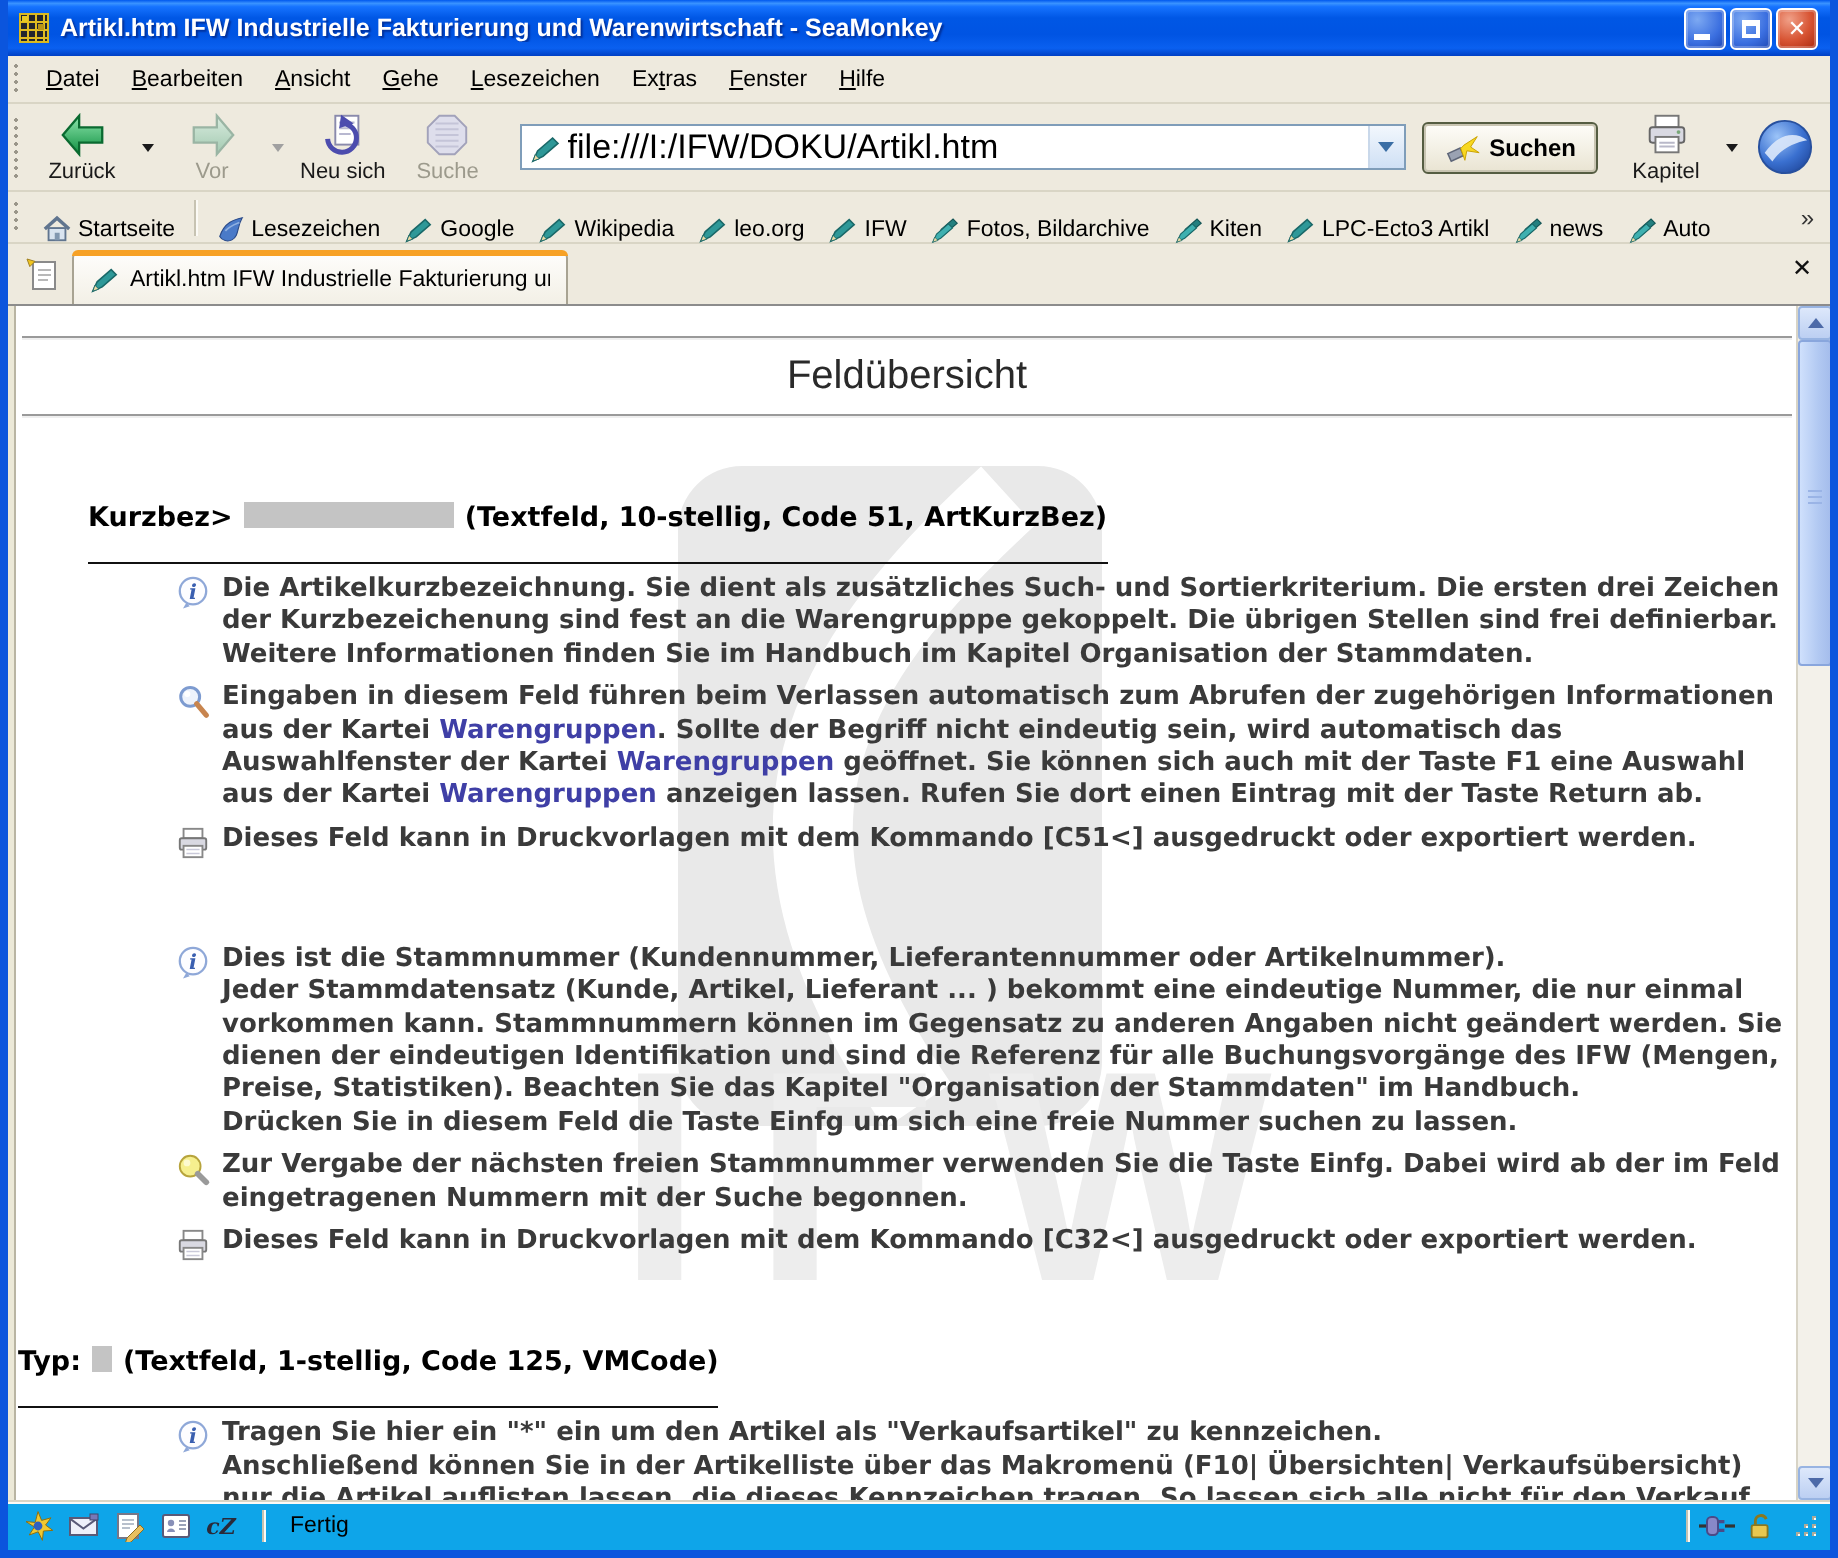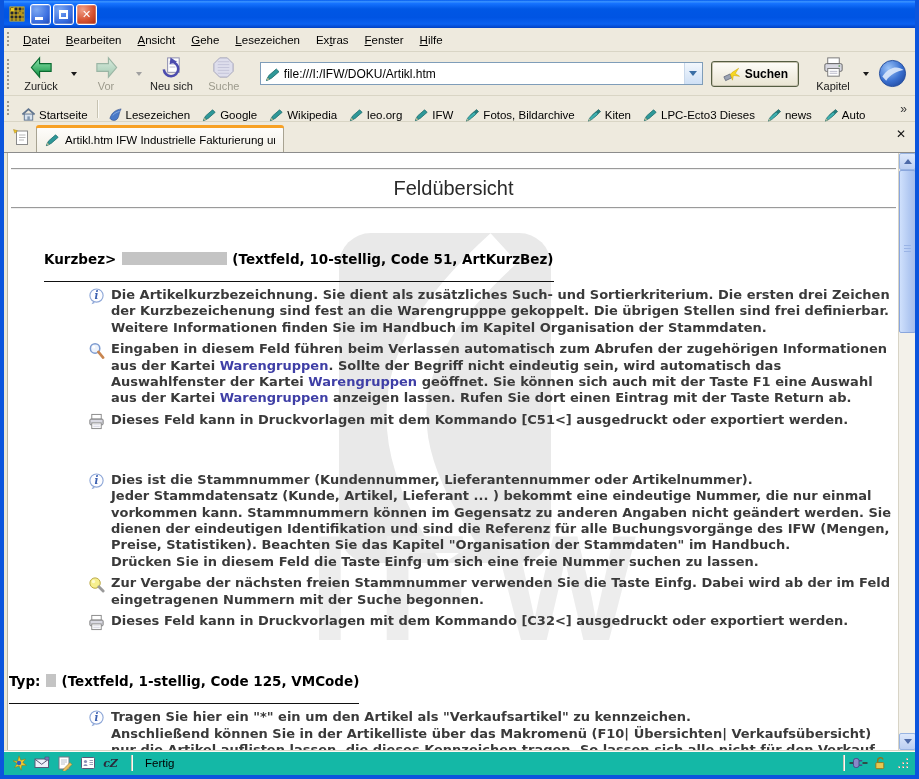--- a/index.html
+++ b/index.html
@@ -37,21 +37,21 @@
   .navbtn .nicon{height:23px;display:inline-flex;align-items:center;}
   .nlabel{font-size:11px;color:#1a1a1a;white-space:nowrap;}
   .navbtn.disabled .nlabel{color:#9c9a8c;}
   .ddbtn{width:13px;height:40px;display:inline-flex;align-items:center;justify-content:center;}
   .dd{width:0;height:0;border-left:3.5px solid transparent;border-right:3.5px solid transparent;border-top:4px solid #1a1a1a;}
   .dd.gray{border-top-color:#a0a0a0;}
   .urlbar{flex:1;height:23px;margin:0 8px 0 10px;background:#fff;border:1px solid #7f9db9;
     display:flex;align-items:center;padding-left:4px;}
   .favicon{width:16px;height:16px;flex:none;display:inline-flex;}
   .urlinput{flex:1;border:none;outline:none;font-family:"Liberation Sans",sans-serif;
-    font-size:12px;color:#000;padding:0 3px;background:transparent;}
+    font-size:17px;color:#000;padding:0 3px;background:transparent;}
   .urldd{width:18px;height:100%;flex:none;border-left:1px solid #c9d8ea;
     background:linear-gradient(180deg,#f2f7fd,#cfe0f5);display:inline-flex;align-items:center;justify-content:center;}
   .chev{width:0;height:0;border-left:4px solid transparent;border-right:4px solid transparent;border-top:5px solid #3a6ea5;}
   .searchbtn{display:inline-flex;align-items:center;gap:4px;height:26px;padding:0 10px;margin-right:8px;
     background:linear-gradient(180deg,#fefdf9,#e9e4d2);border:1px solid #555d42;border-radius:3px;
     font-family:"Liberation Sans",sans-serif;font-size:12px;font-weight:bold;color:#000;
     box-shadow:0 0 0 1px #c9c5b2 inset;}
   .logo{width:29px;height:29px;margin:0 4px 0 6px;flex:none;display:inline-flex;}
   
   .bookmarksbar{height:26px;}
@@ -103,21 +103,21 @@
     background:linear-gradient(180deg,#dde8fb,#bccff2);display:flex;align-items:center;justify-content:center;}
   .sbtn.up{top:0;}
   .sbtn.down{bottom:0;}
   .tri-up{width:0;height:0;border-left:4px solid transparent;border-right:4px solid transparent;border-bottom:5px solid #4d6aa8;}
   .tri-down{width:0;height:0;border-left:4px solid transparent;border-right:4px solid transparent;border-top:5px solid #4d6aa8;}
   .sthumb{position:absolute;left:0;top:17px;width:17px;height:163px;border:1px solid #89a6dd;border-radius:2px;
     background:linear-gradient(90deg,#cfe0fc,#b2c9f2 60%,#a5bdec);}
   .sthumb::after{content:"";position:absolute;left:4px;right:4px;top:74px;height:8px;
     background:repeating-linear-gradient(180deg,#9ab4e6 0 1px,transparent 1px 3px);}
   
-  .statusbar{height:25px;display:flex;align-items:center;background:#14b8a6;border-top:1px solid #d9d5c5;
+  .statusbar{height:25px;display:flex;align-items:center;background:#0ea5e9;border-top:1px solid #d9d5c5;
     box-shadow:inset 0 1px 0 #fbfaf5;padding:0 4px 0 6px;font-size:11.5px;}
   .sb-icons{display:flex;align-items:center;gap:6px;padding-right:8px;}
   .sb-icons .sbi{width:17px;height:17px;display:inline-flex;align-items:center;justify-content:center;}
   .sb-cz{font-family:"DejaVu Serif",serif;font-weight:bold;font-size:11px;color:#2a2a3a;font-style:italic;}
   .sb-sep{width:2px;height:16px;border-left:1px solid #c7c3b2;border-right:1px solid #fbfaf5;margin:0 4px;}
   .sb-status{padding-left:8px;color:#000;}
   .sb-spacer{flex:1;}
   .sb-right{display:flex;align-items:center;gap:5px;}
   .sb-grip{width:15px;height:15px;display:inline-flex;margin-left:3px;}
 </style>
@@ -130,20 +130,21 @@
     <span class="app-icon">
       <svg viewBox="0 0 16 16" width="16" height="16">
           <rect x="1" y="1" width="14" height="14" fill="#23262e" stroke="#d8b820"></rect>
           <g stroke="#e0bc20" stroke-width="1">
             <path d="M1 5h14M1 9h14M1 13h14M5 1v14M9 1v14M13 1v14"></path>
           </g>
           <rect x="2" y="2" width="3" height="3" fill="#e8c820"></rect>
           <rect x="10" y="6" width="3" height="3" fill="#b89418"></rect>
         </svg>
     </span>
+    <span class="title-text">Artikl.htm IFW Industrielle Fakturierung und Warenwirtschaft - SeaMonkey</span>
     <span class="win-controls">
       <span class="wbtn">
           <span class="glyph-min"></span>
         </span>
       <span class="wbtn">
           <span class="glyph-max"></span>
         </span>
       <span class="wbtn close">✕</span>
     </span>
   </div>
@@ -348,21 +349,21 @@
           </span>
           <span>Kiten</span>
         </span>
         <span class="bm-item">
           <span class="bicon">
             <svg viewBox="0 0 16 16" width="15" height="15">
               <path d="M1.5 14.5 l2.3-5 7.5-6.5 2.7 2.7-7.5 6.5z" fill="#2e9898" stroke="#1a6868" stroke-width=".8"></path>
               <path d="M1.5 14.5 l3.2-1.1-2.1-2.1z" fill="#ecdca6" stroke="#1a6868" stroke-width=".5"></path>
             </svg>
           </span>
-          <span>LPC-Ecto3 Dieses</span>
+          <span>LPC-Ecto3 Artikl</span>
         </span>
         <span class="bm-item">
           <span class="bicon">
             <svg viewBox="0 0 16 16" width="15" height="15">
               <path d="M4 12.5 l2-4.3 6.3-5.5 2.2 2.2-6.3 5.5z" fill="#237f7f" stroke="#145555" stroke-width=".6"></path>
               <path d="M1.5 15 l2-4.3 6.3-5.5 2.2 2.2-6.3 5.5z" fill="#3fb0b0" stroke="#1a6868" stroke-width=".6"></path>
               <path d="M1.5 15 l2.8-.9-1.8-1.8z" fill="#ecdca6" stroke="#1a6868" stroke-width=".4"></path>
             </svg>
           </span>
           <span>news</span>

